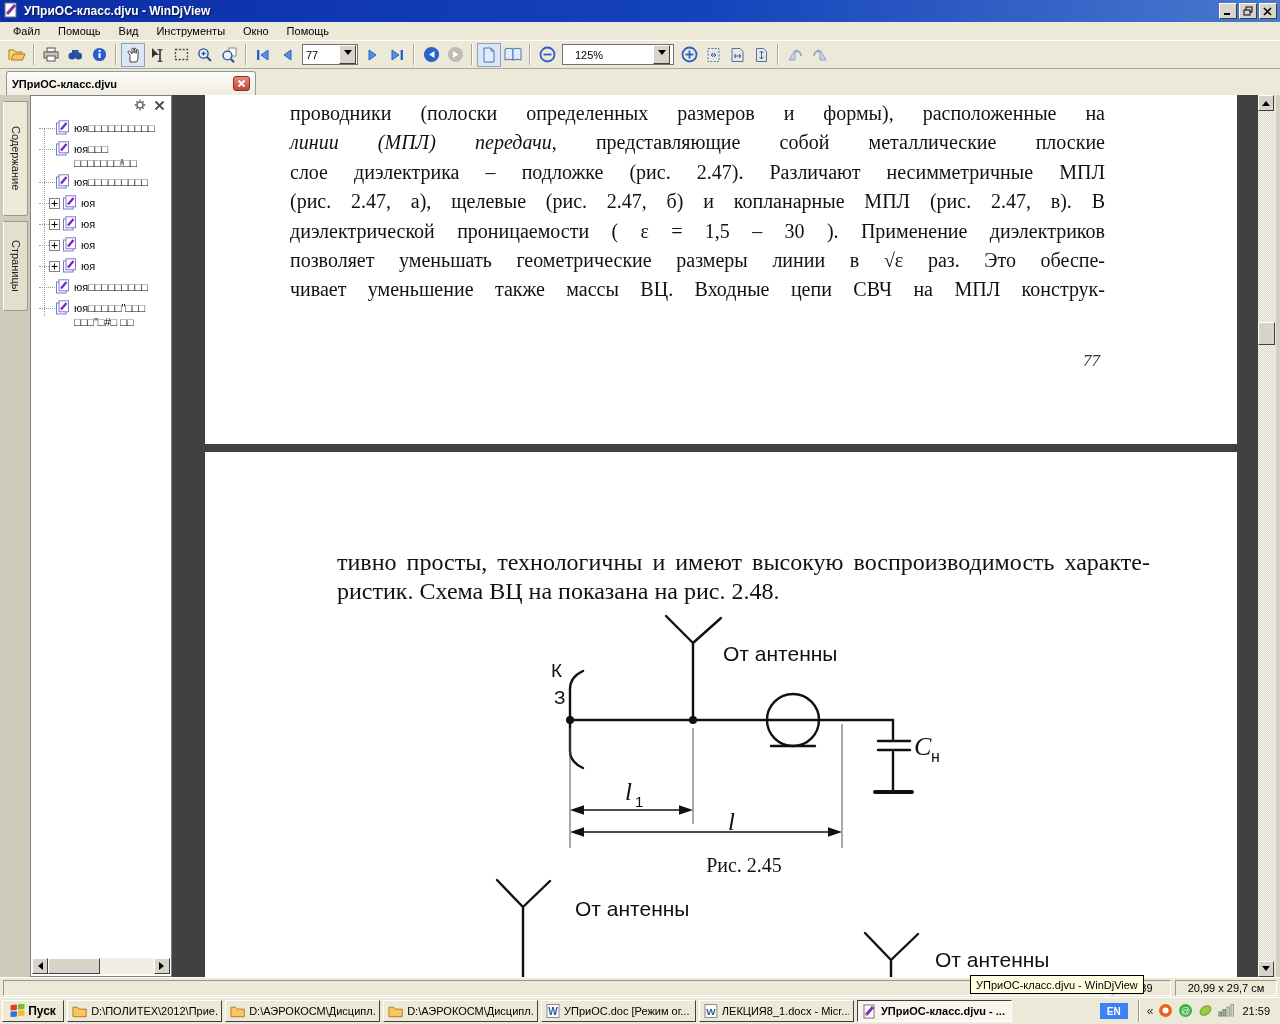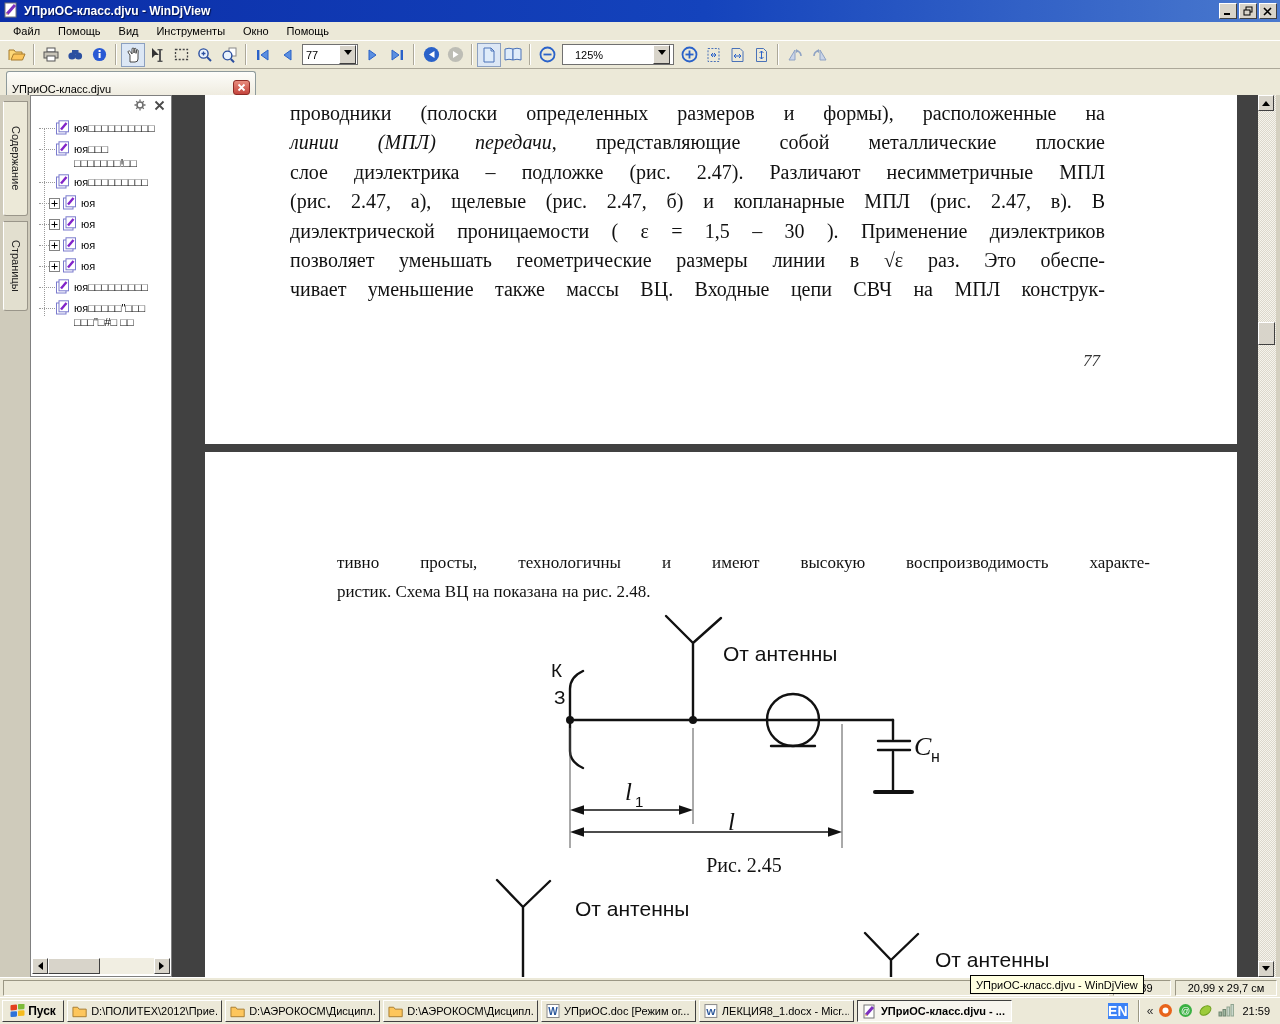--- a/index.html
+++ b/index.html
@@ -33,21 +33,21 @@
   .combo input { border:none; outline:none; height:17px; font-size:11px; padding-left:3px;
     font-family:"Liberation Sans",sans-serif; }
   .combo .drop { width:17px; height:19px; background:#D8D4CA; border:1px solid;
     border-color:#FFFFFF #404040 #404040 #FFFFFF; display:flex; align-items:center; justify-content:center; }
   .arrow-down { width:0; height:0; border:4px solid transparent; border-top:5px solid #000; margin-top:4px; }
 
   
   .tabbar { position:absolute; left:0; top:69px; width:1280px; height:26px; background:#ECE9D8; }
   .doctab { position:absolute; left:6px; top:2px; width:250px; height:24px;
     background:linear-gradient(#FDFDFA,#EFECE0); border:1px solid #8E9A9B; border-bottom:none;
-    border-radius:3px 3px 0 0; display:flex; align-items:flex-end; padding:0 5px; }
+    border-radius:3px 3px 0 0; display:flex; align-items:center; padding:0 5px;font-weight:bold; }
   .tab-close { margin-left:auto; width:17px; height:15px; border-radius:3px;
     background:linear-gradient(#E88C7D,#C4443C); border:1px solid #8E2B25;
     display:flex; align-items:center; justify-content:center; }
 
   
   .main { position:absolute; left:0; top:95px; width:1280px; height:882px; background:#D4D0C0; }
 
   .vtabs { position:absolute; left:0; top:0; width:30px; height:882px; background:#CFCBBB; padding:6px 0 0 3px; }
   .vtab { writing-mode:vertical-rl; text-orientation:sideways; width:25px;
     background:#ECE9D8; border:1px solid #9A968A; border-left:1px solid #FFFFFF;
@@ -84,21 +84,21 @@
 
   .docarea { position:absolute; left:172px; top:0; width:1086px; height:882px; background:#414141; overflow:hidden; }
   .page { position:absolute; background:#fff; }
   .page1 { left:33px; top:0; width:1032px; height:349px; }
   .page2 { left:33px; top:357px; width:1032px; height:525px; }
 
   .p1text { position:absolute; left:85px; top:4px; width:815px;
     font-family:"Liberation Serif","DejaVu Serif",serif; font-size:20px; line-height:29.4px; color:#111; }
   .jl { text-align:justify; text-align-last:justify; white-space:nowrap; }
   .p2text { position:absolute; left:132px; top:96px; width:813px;
-    font-family:"Liberation Serif","DejaVu Serif",serif; font-size:17px; line-height:29.2px; color:#111; }
+    font-family:"Liberation Serif","DejaVu Serif",serif; font-size:24px; line-height:29.2px; color:#111; }
   .pagenum { position:absolute; left:878px; top:256px; font-family:"Liberation Serif",serif;
     font-style:italic; font-size:17px; color:#333; }
   .figure-svg { position:absolute; left:0; top:0; width:1032px; height:525px; }
 
   .vscroll { position:absolute; left:1258px; top:0; width:18px; height:882px;
     background-color:#DCD8CC;
     background-image:linear-gradient(45deg,#F6F4EC 25%,transparent 25%,transparent 75%,#F6F4EC 75%),
                      linear-gradient(45deg,#F6F4EC 25%,transparent 25%,transparent 75%,#F6F4EC 75%);
     background-size:2px 2px; background-position:0 0,1px 1px; }
   .vs-up { position:absolute; top:0; left:0; }
@@ -125,22 +125,22 @@
   .startbtn { width:62px; height:22px; background:#ECE9D8; border:1px solid;
     border-color:#FFFFFF #404040 #404040 #FFFFFF; display:flex; align-items:center;
     justify-content:center; gap:3px; font-weight:bold; font-size:12px; flex:0 0 auto; }
   .tkbtn { width:155px; height:22px; background:#ECE9D8; border:1px solid;
     border-color:#FFFFFF #404040 #404040 #FFFFFF; display:flex; align-items:center;
     gap:4px; padding:0 4px; overflow:hidden; white-space:nowrap; flex:0 0 auto; }
   .tkbtn.active { border-color:#404040 #FFFFFF #FFFFFF #404040; background:#F7F5EE; font-weight:bold; }
   .tklabel { overflow:hidden; text-overflow:clip; }
   .tray { margin-left:auto; display:flex; align-items:center; gap:6px; height:24px;
     padding:0 8px 0 8px; flex:0 0 auto; }
-  .lang { width:20px; height:16px; background:#3b82f6; color:#fff; font-weight:bold;
-    display:flex; align-items:center; justify-content:center; font-size:14px; margin-right:4px; }
+  .lang { width:28px; height:16px; background:#3b82f6; color:#fff; font-weight:bold;
+    display:flex; align-items:center; justify-content:center; font-size:10px; margin-right:4px; }
   .traywell { display:flex; align-items:center; gap:5px; border-left:1px solid #9B9784;
     box-shadow:1px 0 0 #fff inset; padding-left:8px; height:22px; }
   .chev { font-size:12px; color:#333; }
   .clock { font-size:11px; margin-left:3px; }
 </style>
 </head>
 <body>
 
 <div class="screen">
 

